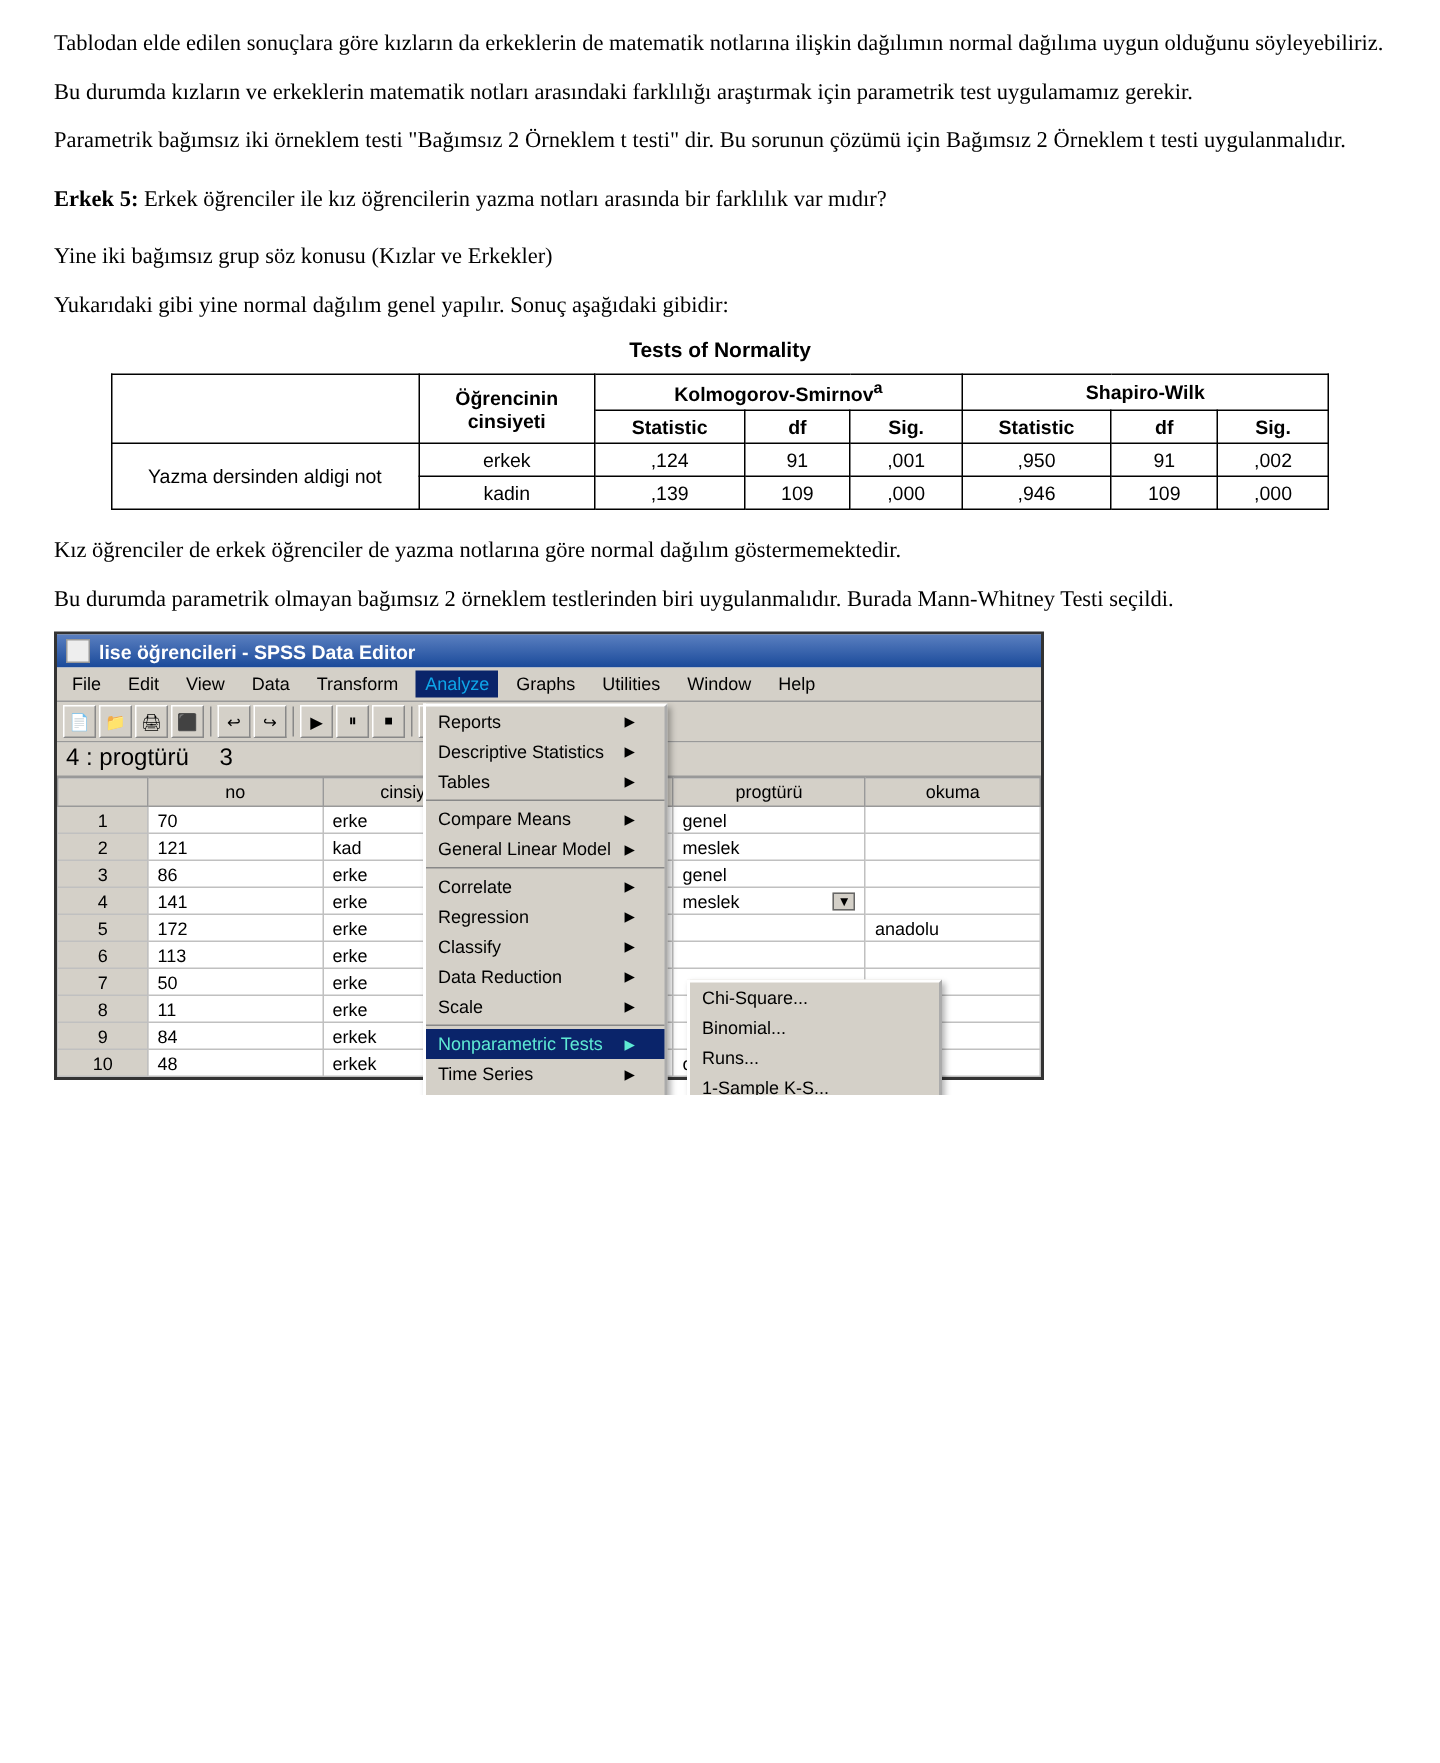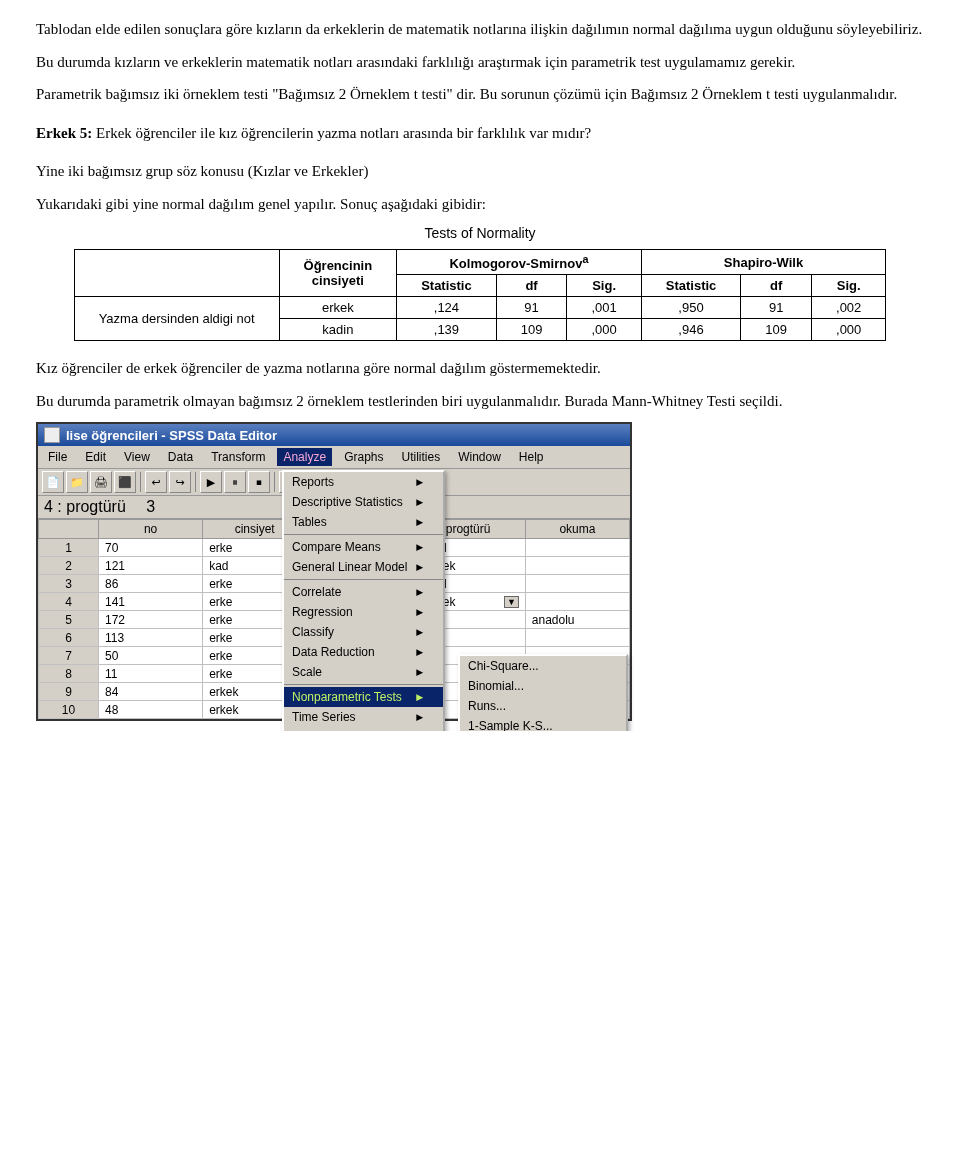--- a/index.html
+++ b/index.html
@@ -31,31 +31,31 @@
       padding: 3px 24px;
       text-align: center;
     }
     table.normality .left-cell {
       text-align: left;
     }
     .table-title {
       text-align: center;
       font-family: Arial, sans-serif;
       font-size: 14px;
-      font-weight: normal;
+      font-weight: bold;
       margin-bottom: 4px;
     }
     
     .spss-window {
       border: 2px solid #333;
       margin: 10px 0 0 0;
       background: #fff;
       font-family: Arial, sans-serif;
       font-size: 12px;
-      width: 596px;
+      width: 660px;
     }
     .spss-titlebar {
       background: linear-gradient(to bottom, #5a7fc0 0%, #1a4a9a 100%);
       color: #fff;
       padding: 3px 6px;
       font-size: 13px;
       font-weight: bold;
       display: flex;
       align-items: center;
     }
@@ -77,21 +77,21 @@
       padding: 2px 6px;
       cursor: pointer;
       font-size: 12px;
     }
     .spss-menubar .menu-item:hover, .spss-menubar .menu-item.active {
       background: #0a246a;
       color: #fff;
     }
     .spss-menubar .menu-item.active {
       background: #0a246a;
-      color: #f9a8d4;
+      color: #0ea5e9;
     }
     .spss-toolbar {
       background: #d4d0c8;
       border-bottom: 1px solid #999;
       padding: 2px 4px;
       display: flex;
       align-items: center;
       gap: 2px;
     }
     .toolbar-btn {
@@ -160,21 +160,21 @@
     .spss-dropdown .dd-item {
       padding: 3px 20px 3px 8px;
       cursor: pointer;
       white-space: nowrap;
       display: flex;
       justify-content: space-between;
       align-items: center;
     }
     .spss-dropdown .dd-item.highlighted {
       background: #0a246a;
-      color: #bef264;
+      color: #5eead4;
     }
     .dd-arrow {
       font-size: 9px;
       margin-left: 8px;
     }
     .dd-sep {
       height: 1px;
       background: #888;
       margin: 2px 0;
     }

